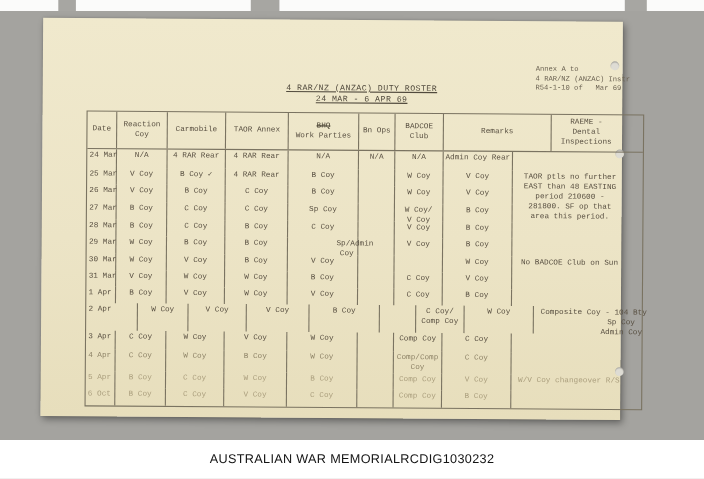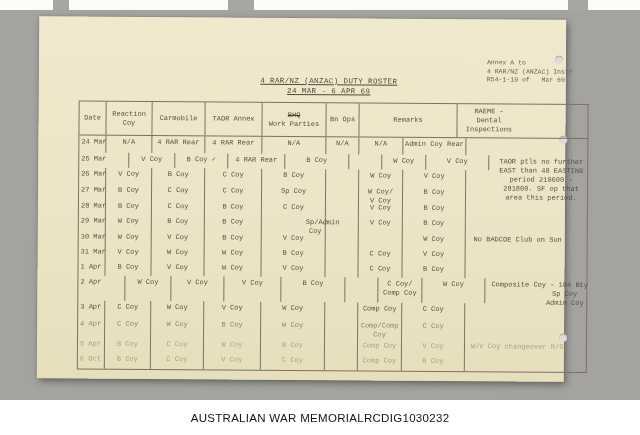--- a/index.html
+++ b/index.html
@@ -88,38 +88,40 @@
 
     <div class="tbl">
         <div class="tr head" style="height: 34px;">
           <div class="td" style="width: 27px;"><span>Date</span></div>
           <div class="td" style="width: 46px;"><span>Reaction
 Coy</span></div>
           <div class="td" style="width: 53px;"><span>Carmobile</span></div>
           <div class="td" style="width: 57px;"><span>TAOR Annex</span></div>
           <div class="td" style="width: 64px;"><span class="struck">BHQ</span><span>Work Parties</span></div>
           <div class="td" style="width: 33px;"><span>Bn Ops</span></div>
+          <div class="td" style="width: 44px;"><span>BADCOE
+Club</span></div>
           <div class="td" style="width: 98px;"><span>Remarks</span></div>
           <div class="td" style="width: 63px;"><span>RAEME -
 Dental
 Inspections</span></div>
         </div>
         <div class="tr" style="height: 17px;">
           <div class="td col0" style="width: 27px;">24 Mar</div>
           <div class="td col1" style="width: 46px;">N/A</div>
           <div class="td col2" style="width: 53px;">4 RAR Rear</div>
           <div class="td col3" style="width: 57px;">4 RAR Rear</div>
           <div class="td col4" style="width: 64px;">N/A</div>
           <div class="td col5" style="width: 33px;">N/A</div>
           <div class="td col6" style="width: 44px;">N/A</div>
           <div class="td col7" style="width: 63px;">Admin Coy Rear</div>
           <div class="td col8" style="width: 98px;"></div>
         </div>
         <div class="tr" style="height: 15px;">
-          <div class="td col0" style="width: 50px;">25 Mar</div>
+          <div class="td col0" style="width: 27px;">25 Mar</div>
           <div class="td col1" style="width: 46px;">V Coy</div>
           <div class="td col2" style="width: 53px;">B Coy  ✓</div>
           <div class="td col3" style="width: 57px;">4 RAR Rear</div>
           <div class="td col4" style="width: 64px;">B Coy</div>
           <div class="td col5" style="width: 33px;"></div>
           <div class="td col6" style="width: 44px;">W Coy</div>
           <div class="td col7" style="width: 63px;">V Coy</div>
           <div class="td col8" style="width: 98px;">TAOR ptls no further
 EAST than 48 EASTING
 period 210600 -

